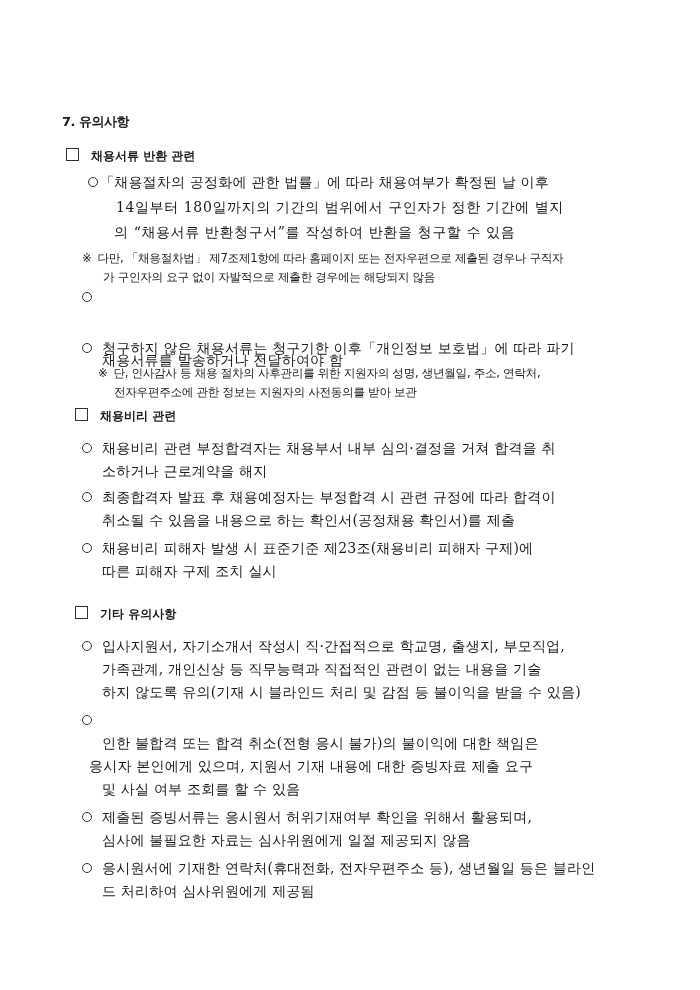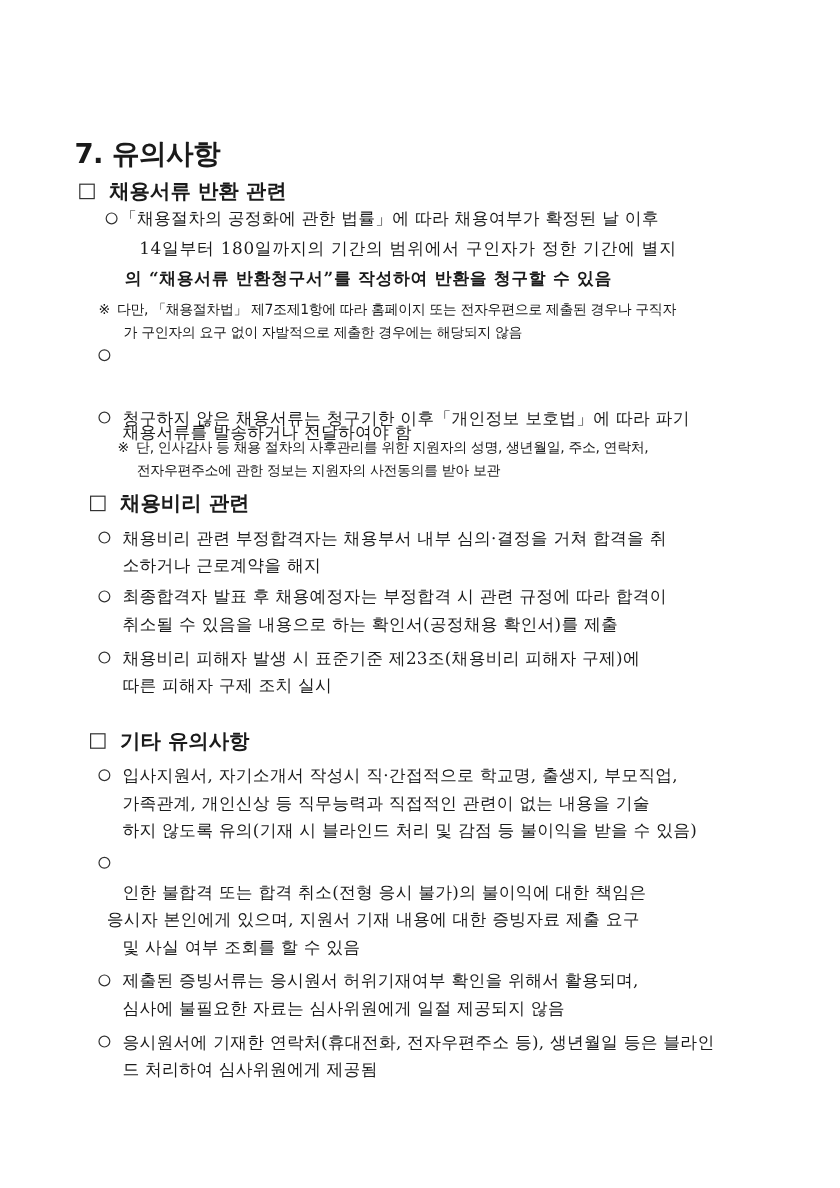--- a/index.html
+++ b/index.html
@@ -1,19 +1,19 @@
 <!DOCTYPE html>
 <html><head>
 <meta charset="utf-8">
 <style>
   html, body { margin:0; padding:0; background:#ffffff; }
   body { width:700px; height:990px; position:relative; overflow:hidden; color:#1a1a1a; }
   .ln { position:absolute; white-space:nowrap; }
-  .title { font-family:"DejaVu Sans", sans-serif; font-weight:bold; font-size:23px; left:62px; top:113px; letter-spacing:-0.5px; }
-  .sec { font-family:"DejaVu Serif", serif; font-weight:bold; font-size:17px; letter-spacing:0px; }
+  .title { font-family:"DejaVu Sans", sans-serif; font-weight:bold; font-size:13px; left:62px; top:113px; letter-spacing:-0.5px; }
+  .sec { font-family:"DejaVu Serif", serif; font-weight:bold; font-size:12px; letter-spacing:0px; }
   .sec .box { display:inline-block; width:13px; height:13px; border:1.3px solid #333; margin-right:12px; vertical-align:-1px; box-sizing:border-box; }
   .body { font-family:"DejaVu Serif", serif; font-size:14px; letter-spacing:0.2px; }
   .note { font-family:"DejaVu Sans", sans-serif; font-size:11.6px; letter-spacing:-0.3px; }
   .bullet { display:inline-block; width:10px; height:10px; border:1.2px solid #333; border-radius:50%; box-sizing:border-box; vertical-align:0px; margin-right:10px; }
   .mark { margin-right:6px; }
 </style>
 </head>
 <body>
 
 <div>
@@ -21,21 +21,21 @@
   <div class="ln title">7. 유의사항</div>
 
   <div class="ln sec" style="left:66px; top:148px;">
     <span class="box"></span><span>채용서류 반환 관련</span>
   </div>
 
   <div class="ln body" style="left:88px; top:174px;">
     <span class="bullet" style="margin-right:2px;"></span><span>「채용절차의 공정화에 관한 법률」에 따라 채용여부가 확정된 날 이후</span>
   </div>
   <div class="ln body" style="left:116px; top:199px; letter-spacing:0.6px;">14일부터 180일까지의 기간의 범위에서 구인자가 정한 기간에 별지</div>
-  <div class="ln body" style="left:104px; top:224px; letter-spacing:0.6px;font-weight:bold;">의 “채용서류 반환청구서”를 작성하여 반환을 청구할 수 있음</div>
+  <div class="ln body" style="left:114px; top:224px; letter-spacing:0.6px;">의 “채용서류 반환청구서”를 작성하여 반환을 청구할 수 있음</div>
 
   <div class="ln note" style="left:82px; top:251px;">
     <span class="mark">※</span><span>다만, 「채용절차법」 제7조제1항에 따라 홈페이지 또는 전자우편으로 제출된 경우나 구직자</span>
   </div>
   <div class="ln note" style="left:103px; top:270px;">가 구인자의 요구 없이 자발적으로 제출한 경우에는 해당되지 않음</div>
 
   <div class="ln body" style="left:82px; top:289px;">
     <span class="bullet"></span>
   </div>
   <div class="ln body" style="left:102px; top:324px;margin-top:28px;">채용서류를 발송하거나 전달하여야 함</div>

